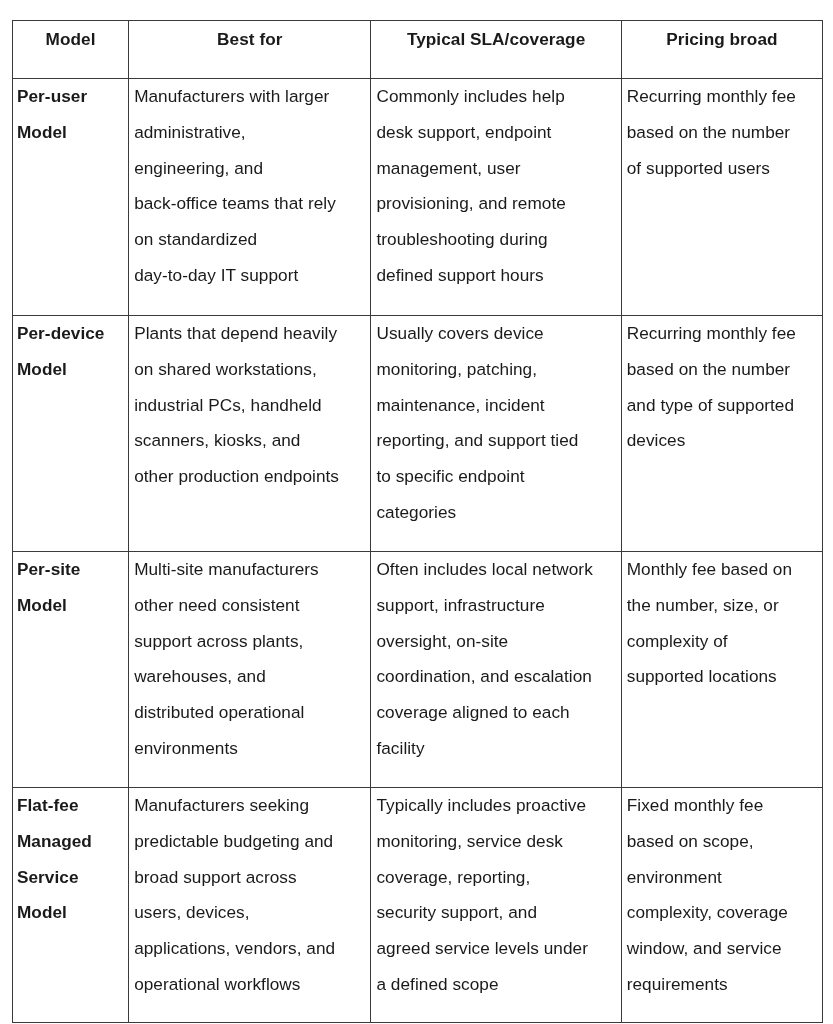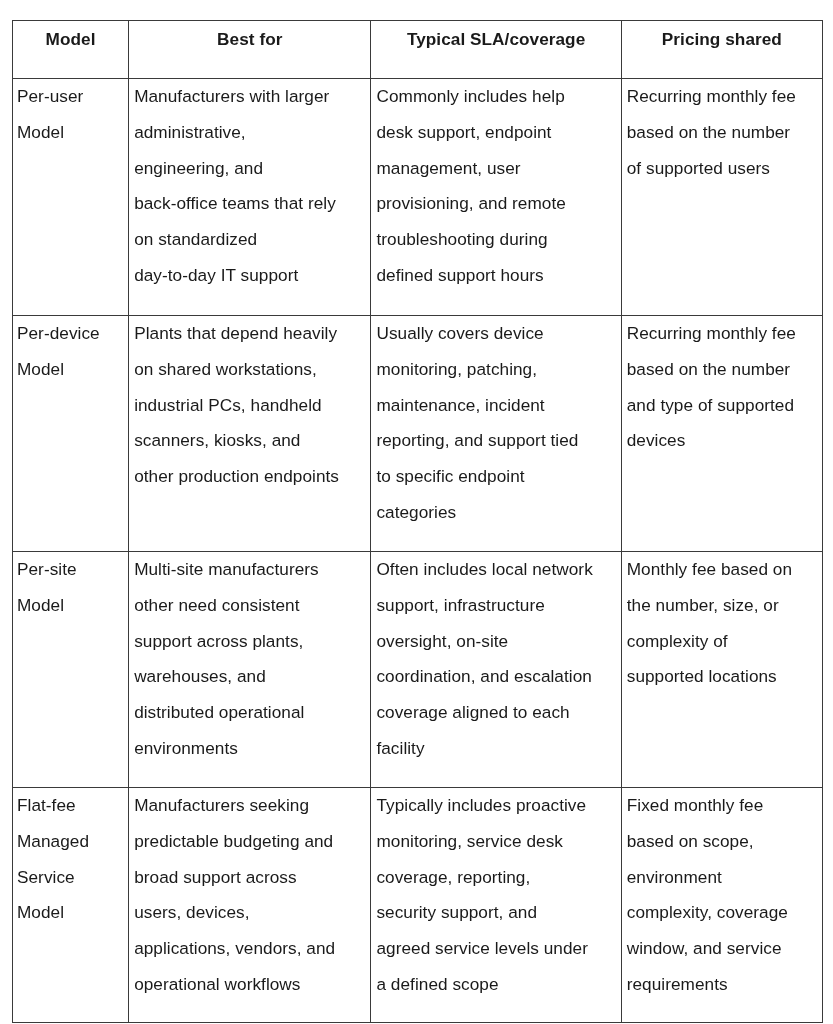--- a/index.html
+++ b/index.html
@@ -39,21 +39,21 @@
       line-height: 34px;
     }
     .col-model  { width: 116px; }
     .col-best   { width: 242px; }
     .col-sla    { width: 250px; }
     .col-price  { width: 201px; }
     .cell-inner {
       padding: 0 4px 0 5px;
     }
     .table td.model .cell-inner {
-      font-weight: normal;
+      font-weight: bold;
       padding-left: 4px;
     }
     .table td .cell-inner {
       padding-top: 0px;
     }
     .row-1 td { height: 236px; }
     .row-2 td { height: 235px; }
     .row-3 td { height: 235px; }
     .row-4 td { height: 234px; }
     .line { display: block; white-space: nowrap; }
@@ -66,21 +66,21 @@
     <col class="col-model">
     <col class="col-best">
     <col class="col-sla">
     <col class="col-price">
   </colgroup>
   <thead>
     <tr>
       <th>Model</th>
       <th>Best for</th>
       <th>Typical SLA/coverage</th>
-      <th>Pricing shared</th>
+      <th>Pricing broad</th>
     </tr>
   </thead>
   <tbody id="tbody">
       <tr class="row-1">
         <td class="model">
           <div class="cell-inner">
             <span class="line">Per-user</span>
             <span class="line">Model</span>
           </div>
         </td>

